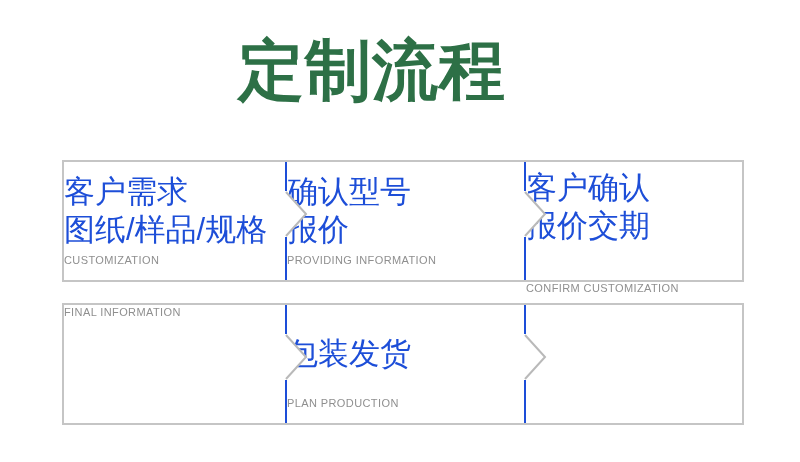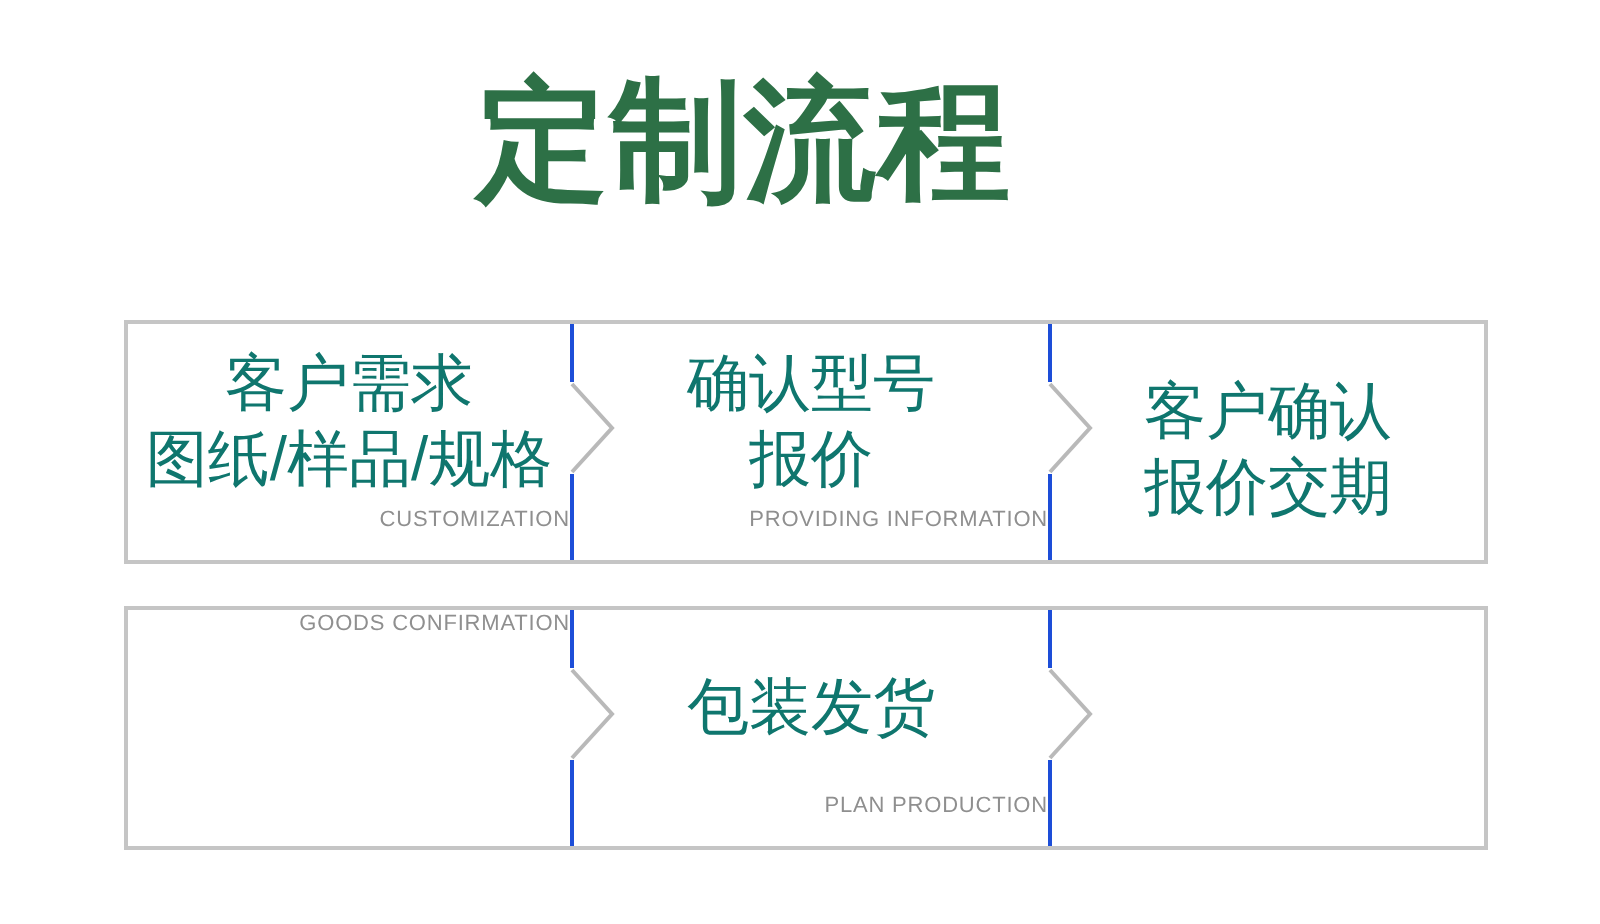--- a/index.html
+++ b/index.html
@@ -44,29 +44,28 @@
   .cell-2 { width: 239px; }
   .cell-3 { flex: 1; gap: 36px; }
   .cn {
     flex: 1;
     display: flex;
     flex-direction: column;
     justify-content: center;
     padding-top: 7px;
   }
   .cn-line {
-    text-align: center;
     font-size: 31px;
     line-height: 38px;
-    color: #0f766e;
+    color: #1d4ed8;
     font-weight: 400;
     white-space: nowrap;
   }
   .en {
-    text-align: right;
+    text-align: left;
     font-size: 11px;
     line-height: 14px;
     color: #8f8f8f;
     letter-spacing: 0.4px;
     margin-bottom: 13px;
     white-space: nowrap;
   }
   .chev {
     position: absolute;
     top: 29px;
@@ -95,35 +94,36 @@
         <div class="cn-line">确认型号</div>
         <div class="cn-line">报价</div>
       </div>
       <div class="en">PROVIDING INFORMATION</div>
     </div>
     <div class="cell cell-3">
       <div class="cn">
         <div class="cn-line">客户确认</div>
         <div class="cn-line">报价交期</div>
       </div>
+      <div class="en">CONFIRM CUSTOMIZATION</div>
     </div>
 
     <svg class="chev chev-1" width="26" height="46" viewBox="0 0 26 46">
       <rect x="0" y="0" width="5" height="46" fill="#ffffff"></rect>
       <polyline points="2,1 22,23 2,45" fill="#ffffff" stroke="#b9b9b9" stroke-width="2" stroke-linejoin="miter"></polyline>
     </svg>
     <svg class="chev chev-2" width="26" height="46" viewBox="0 0 26 46">
       <rect x="0" y="0" width="5" height="46" fill="#ffffff"></rect>
       <polyline points="2,1 22,23 2,45" fill="#ffffff" stroke="#b9b9b9" stroke-width="2" stroke-linejoin="miter"></polyline>
     </svg>
   </div>
 
   <div class="row row-2">
     <div class="cell cell-1">
-      <div class="en">GOODS CONFIRMATION</div>
+      <div class="en">FINAL INFORMATION</div>
     </div>
     <div class="cell cell-2">
       <div class="cn">
         <div class="cn-line">包装发货</div>
         <div class="cn-line"></div>
       </div>
       <div class="en">PLAN PRODUCTION</div>
     </div>
     <div class="cell cell-3">
       <div class="cn">

